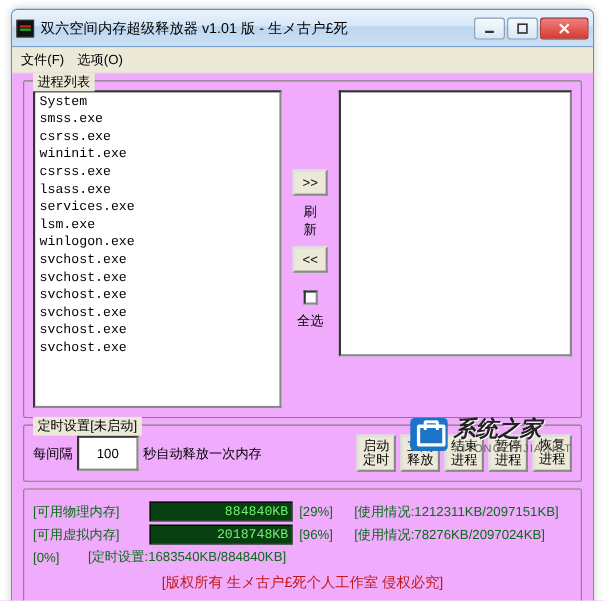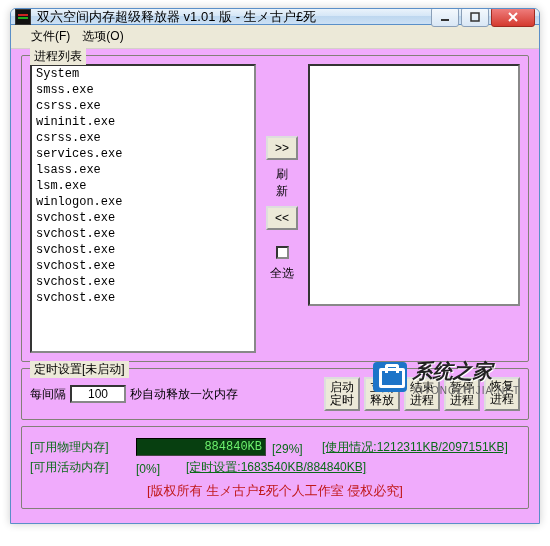--- a/index.html
+++ b/index.html
@@ -1,61 +1,61 @@
 <!DOCTYPE html>
 <html><head>
 <meta charset="utf-8">
 <style>
 * { box-sizing: border-box; margin: 0; padding: 0; font-family: "SimSun", "宋体", sans-serif; }
 body { background: #fff; width: 550px; height: 546px; position: relative; }
 
 .window { width: 530px; margin: 8px auto; border: 1px solid #5a8fc8; border-radius: 6px 6px 0 0; overflow: hidden; background: #ece9d8; box-shadow: 0 0 8px rgba(0,0,0,0.2); }
 
-.titlebar { height: 16px; background: linear-gradient(to bottom, #eaf3fb 0%, #d6e7f7 45%, #bdd7ef 46%, #cce0f4 100%); display: flex; align-items: center; padding: 0 4px; border-bottom: 1px solid #5a8fc8; }
+.titlebar { height: 34px; background: linear-gradient(to bottom, #eaf3fb 0%, #d6e7f7 45%, #bdd7ef 46%, #cce0f4 100%); display: flex; align-items: center; padding: 0 4px; border-bottom: 1px solid #5a8fc8; }
 .titlebar-icon { width: 16px; height: 16px; background: #111; margin-right: 6px; border: 1px solid #333; position: relative; }
 .titlebar-icon::after { content: ""; position: absolute; left: 2px; top: 4px; width: 10px; height: 2px; background: #c22; box-shadow: 0 3px 0 #2a2; }
 .titlebar-title { flex: 1; font-size: 13px; color: #000; }
 .winbtns { display: flex; gap: 2px; }
 .winbtn { width: 28px; height: 20px; border: 1px solid #8a9fb8; border-radius: 3px; background: linear-gradient(to bottom, #f5f9fd, #d9e7f5); display: flex; align-items: center; justify-content: center; font-size: 11px; }
 .winbtn.close { background: linear-gradient(to bottom, #f08080, #d43a2f); color: #fff; border-color: #a02a20; width: 44px; }
 .winbtn svg { width: 10px; height: 10px; }
 
-.menubar { height: 24px; background: #ece9d8; display: flex; align-items: center; padding: 0 20px; gap: 12px; font-size: 12px; border-bottom: 1px solid #d4d0c8; }
+.menubar { height: 24px; background: #ece9d8; display: flex; align-items: center; padding: 0 8px; gap: 12px; font-size: 12px; border-bottom: 1px solid #d4d0c8; }
 .menuitem { cursor: default; }
 
 .client { background: #f0abfc; padding: 6px 10px 8px 10px; }
 
 .group { border: 1px solid #828177; border-radius: 2px; padding: 8px 8px 8px 8px; margin-bottom: 6px; position: relative; }
 .group-title { position: absolute; top: -8px; left: 8px; background: #ece9d8; padding: 0 4px; font-size: 12px; }
 
 .proc-row { display: flex; gap: 6px; }
 .listbox { width: 226px; height: 289px; background: #fff; border: 2px inset #888; font-size: 12px; overflow: hidden; }
 .listbox div { padding: 1px 4px; font-family: "Courier New", monospace; white-space: nowrap; }
 
 .midcol { width: 40px; display: flex; flex-direction: column; align-items: center; justify-content: center; gap: 6px; }
 .sqbtn { width: 32px; height: 24px; border: 2px outset #ddd; background: #ece9d8; font-size: 12px; display: flex; align-items: center; justify-content: center; }
 .midlabel { font-size: 12px; text-align: center; }
 .checkbox { width: 13px; height: 13px; border: 2px inset #888; background: #fff; margin-top: 10px; }
 
 .rightbox { flex: 1; height: 242px; background: #fff; border: 2px inset #888; }
 
 .timer-row { display: flex; align-items: center; gap: 4px; font-size: 12px; }
-.timer-input { width: 56px; height: 18px; border: 2px inset #888; background: #fff; text-align: center; font-size: 12px; }
+.timer-input { width: 56px; height: 32px; border: 2px inset #888; background: #fff; text-align: center; font-size: 12px; }
 .btncol { display: flex; flex-direction: column; align-items: center; font-size: 12px; line-height: 1.1; border: 2px outset #ddd; background: #ece9d8; padding: 2px 4px; min-width: 32px; }
 .timer-flex { display: flex; align-items: center; gap: 4px; }
 
-.mem-row { display: flex; align-items: flex-end; gap: 6px; font-size: 12px; margin: 3px 0; }
+.mem-row { display: flex; align-items: center; gap: 6px; font-size: 12px; margin: 3px 0; }
 .mem-label { color: #0a6b18; width: 100px; }
 .mem-val { width: 130px; height: 18px; background: #073f10; color: #6df06d; text-align: right; padding: 1px 3px; font-family: "Courier New", monospace; border: 1px inset #444; }
 .mem-pct { color: #0a6b18; width: 44px; }
-.mem-usage { color: #0a6b18; text-decoration: underline; }
+.mem-usage { color: #0a6b18; }
 
 .copyright { text-align: center; color: #c01818; font-size: 13px; margin-top: 6px; }
 
-.watermark { position: absolute; right: 30px; bottom: 150px; pointer-events: none; display: flex; align-items: center; gap: 6px; }
+.watermark { position: absolute; right: 30px; bottom: 132px; pointer-events: none; display: flex; align-items: center; gap: 6px; }
 .wm-icon { width: 34px; height: 30px; background: #1c74c8; border-radius: 4px; position: relative; }
 .wm-icon::before { content: ""; position: absolute; left: 6px; top: 6px; width: 20px; height: 14px; border: 3px solid #fff; border-radius: 2px; }
 .wm-icon::after { content: ""; position: absolute; left: 12px; top: 2px; width: 8px; height: 6px; border: 3px solid #fff; border-bottom: none; border-radius: 3px 3px 0 0; }
 .wm-text { font-size: 20px; font-weight: bold; color: #222; font-style: italic; text-shadow: 1px 1px 0 #fff; }
 .wm-sub { font-size: 10px; color: #666; letter-spacing: 1px; }
 </style>
 </head>
 <body>
 
 <div class="window">
@@ -92,22 +92,22 @@
 
     <div class="group">
       <div class="group-title">进程列表</div>
       <div class="proc-row">
         <div class="listbox" id="proc-list">
             <div>System</div>
             <div>smss.exe</div>
             <div>csrss.exe</div>
             <div>wininit.exe</div>
             <div>csrss.exe</div>
+            <div>lsass.exe</div>
             <div>services.exe</div>
-            <div>lsass.exe</div>
             <div>lsm.exe</div>
             <div>winlogon.exe</div>
             <div>svchost.exe</div>
             <div>svchost.exe</div>
             <div>svchost.exe</div>
             <div>svchost.exe</div>
             <div>svchost.exe</div>
             <div>svchost.exe</div>
           </div>
         <div class="midcol">
@@ -145,21 +145,26 @@
 
     <div class="group">
       <div id="mem-rows">
           <div class="mem-row">
             <span class="mem-label">[可用物理内存]</span>
             <span class="mem-val">884840KB</span>
             <span class="mem-pct">[29%]</span>
             <span class="mem-usage">[使用情况:1212311KB/2097151KB]</span>
           </div>
           <div class="mem-row">
-            <span class="mem-label">[可用活动内存]</span>
+            <span class="mem-label">[可用虚拟内存]</span>
+            <span class="mem-val">2018748KB</span>
+            <span class="mem-pct">[96%]</span>
+            <span class="mem-usage">[使用情况:78276KB/2097024KB]</span>
+          </div>
+          <div class="mem-row">
             <span class="mem-pct">[0%]</span>
             <span class="mem-usage">[定时设置:1683540KB/884840KB]</span>
           </div>
         </div>
       <div class="copyright">[版权所有 生メ古户£死个人工作室 侵权必究]</div>
     </div>
 
   </div>
 </div>
 

